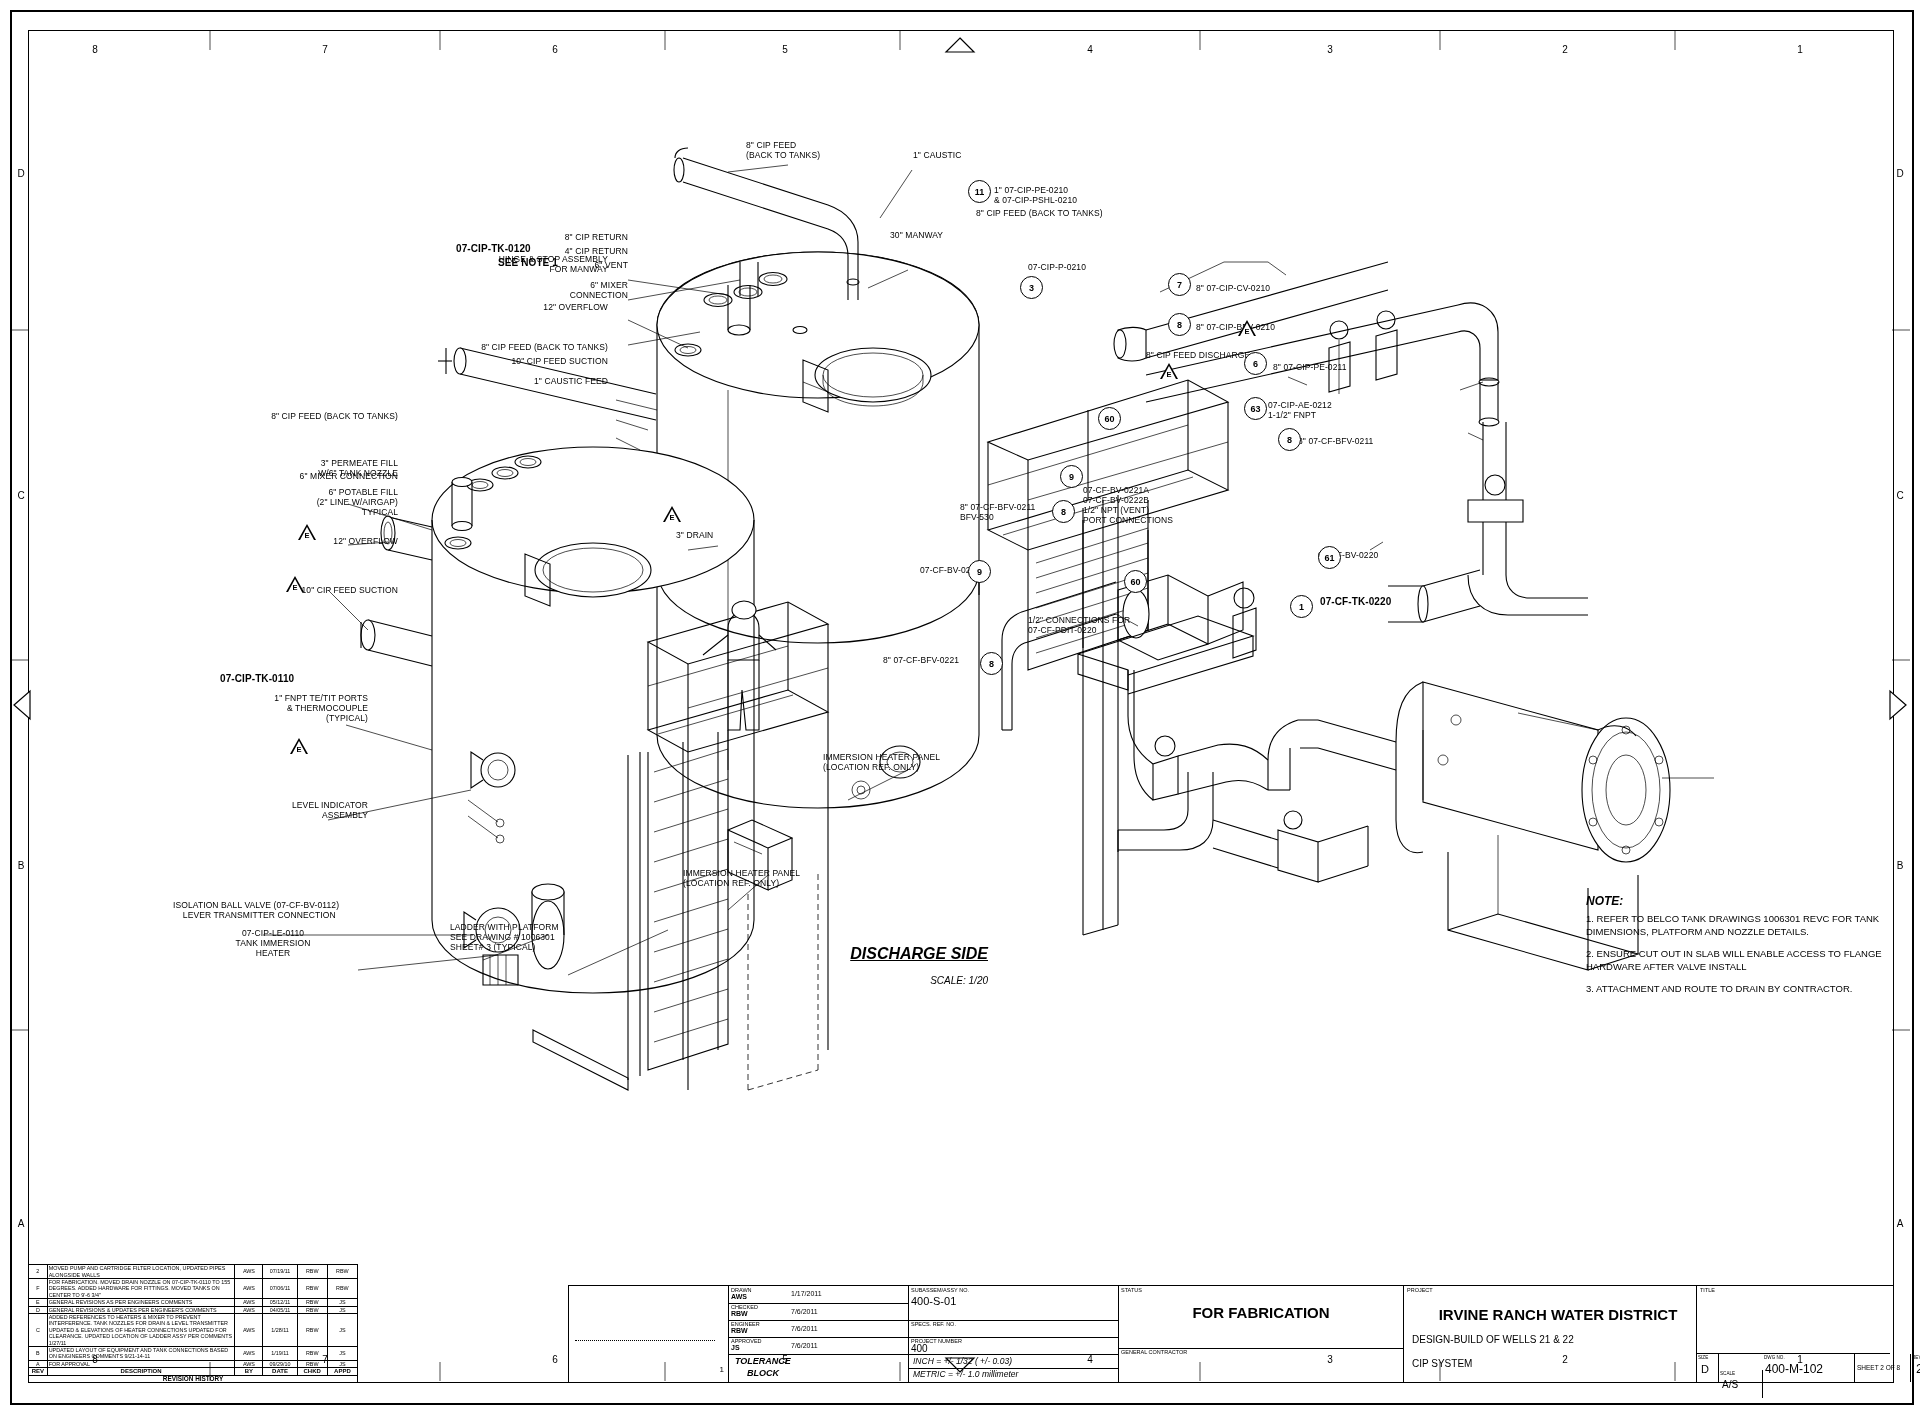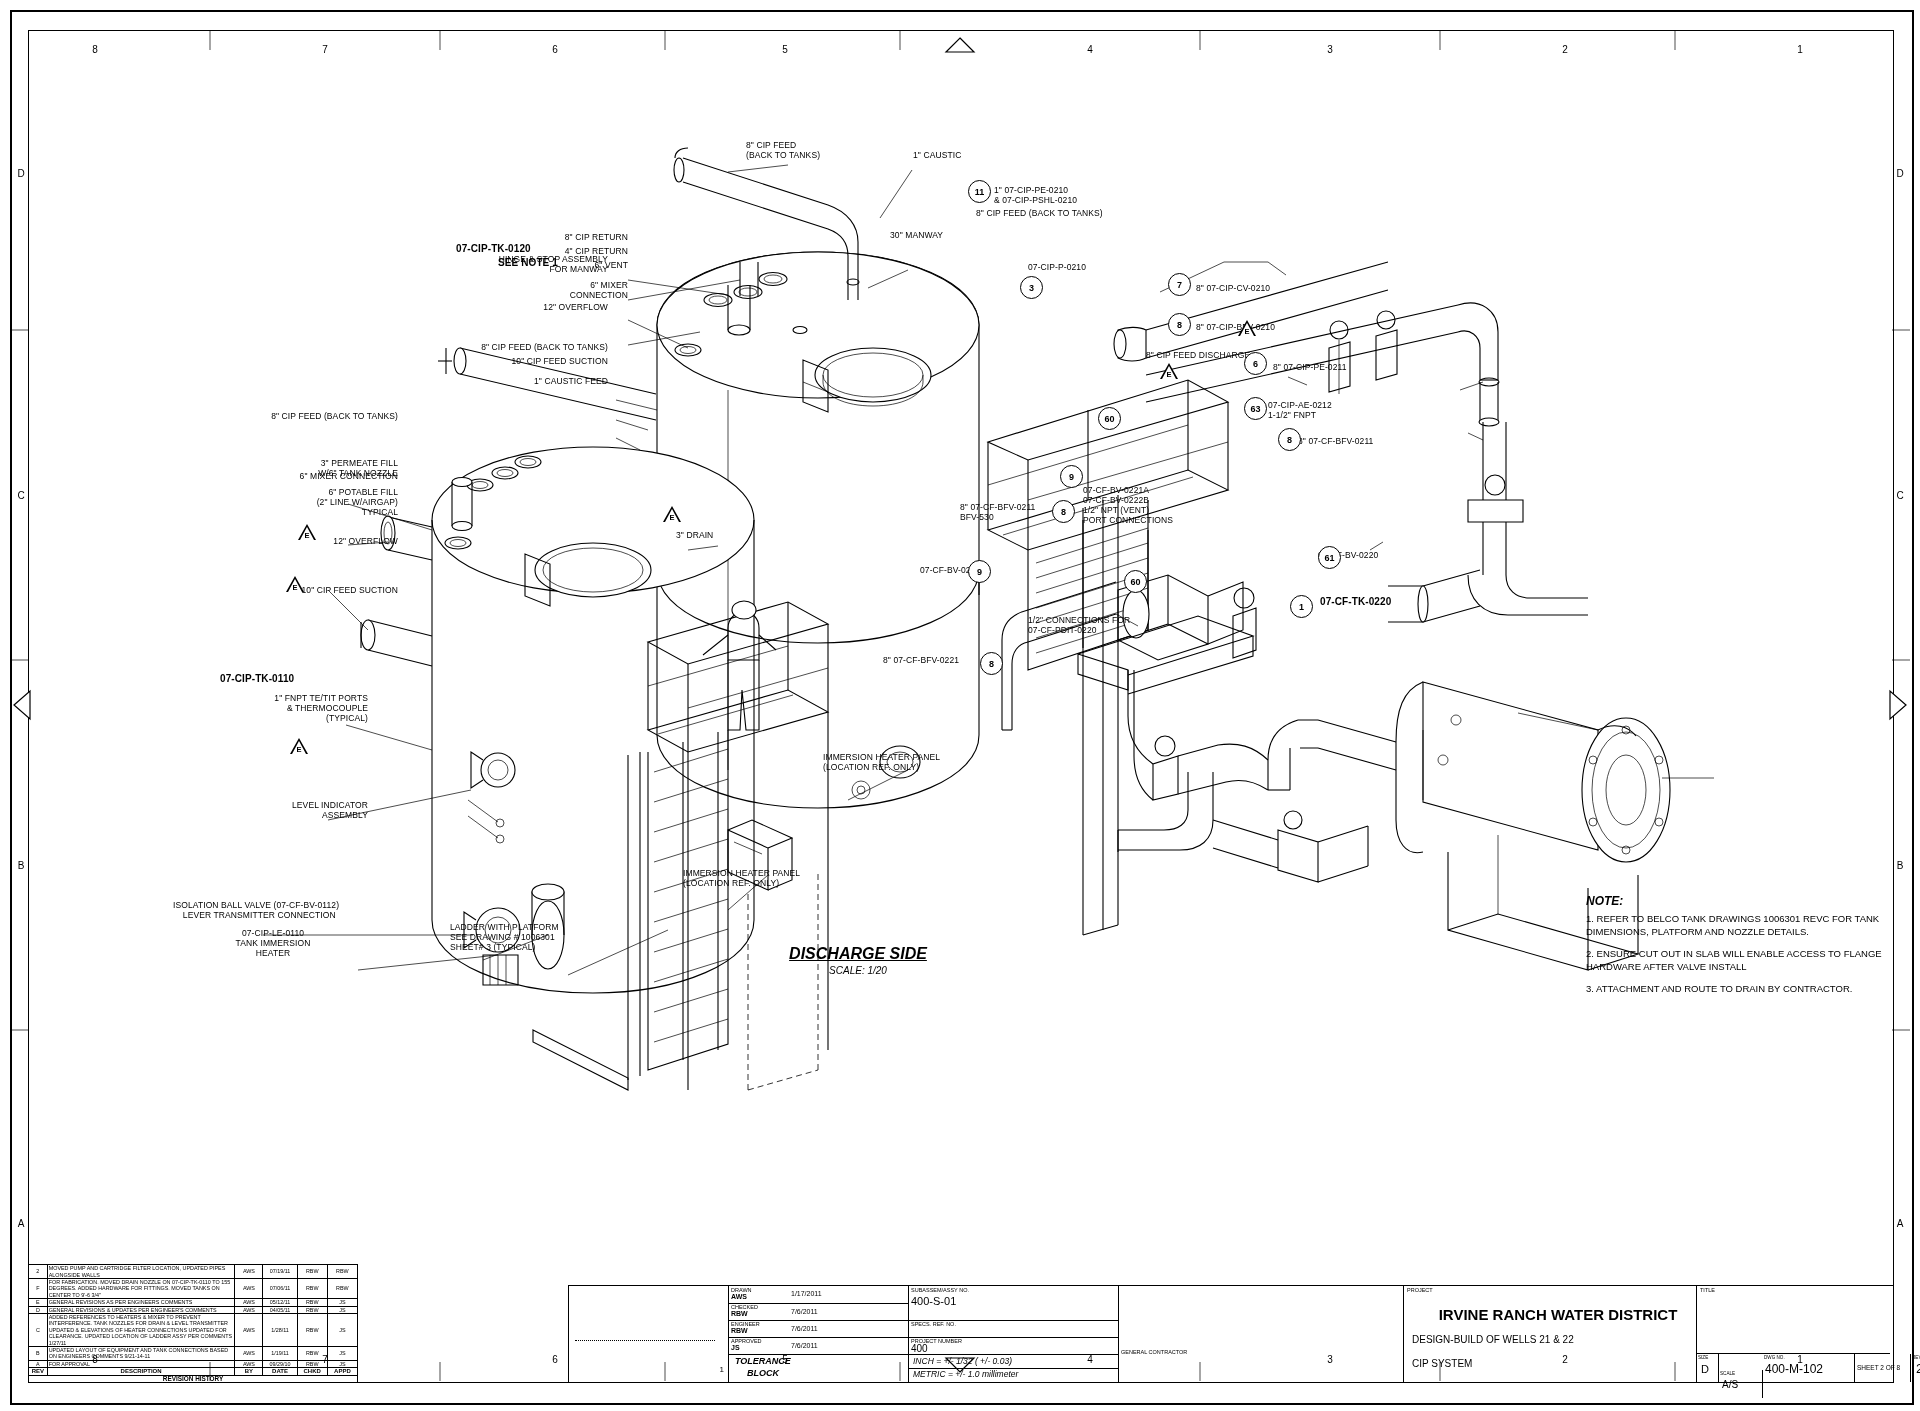--- a/index.html
+++ b/index.html
@@ -32,21 +32,21 @@
        width:18px;height:16px;}
   .tri span{position:relative;z-index:2;font-size:7.5px;font-weight:bold;line-height:9px;}
   .tri:before{content:"";position:absolute;left:0;top:0;width:0;height:0;
        border-left:9px solid transparent;border-right:9px solid transparent;border-bottom:16px solid #000;}
   .tri:after{content:"";position:absolute;left:1.6px;top:2.6px;width:0;height:0;
        border-left:7.4px solid transparent;border-right:7.4px solid transparent;border-bottom:13px solid #fff;}
 
   
   .cap{position:absolute;text-align:center;}
   .cap .t1{font-style:italic;font-weight:bold;font-size:16px;text-decoration:underline;}
-  .cap .t2{font-style:italic;font-size:10px;margin-top:2px;}
+  .cap .t2{font-style:italic;font-size:10px;margin-top:12px;}
 
   
   #noteblk{position:absolute;right:34px;top:895px;width:300px;font-size:9.5px;line-height:13px;}
   #noteblk .nh{font-weight:bold;font-style:italic;font-size:12px;margin-bottom:4px;}
   #noteblk p{margin:0 0 9px 0;}
 
   
   #revtbl{position:absolute;left:28px;bottom:28px;width:330px;border-collapse:collapse;font-size:5.4px;}
   #revtbl td,#revtbl th{border:0.7px solid #000;padding:0 1px;line-height:6.4px;vertical-align:middle;}
   #revtbl .c0{width:16px;text-align:center;}
@@ -494,21 +494,21 @@
     <div class="tri" style="left:635px;top:476px;">
         <span>E</span>
       </div>
     <div class="tri" style="left:1210px;top:290px;">
         <span>E</span>
       </div>
     <div class="tri" style="left:1132px;top:333px;">
         <span>E</span>
       </div>
 
-    <div class="cap" style="left:700px;top:915px;width:260px;">
+    <div class="cap" style="left:700px;top:915px;width:260px;text-align:right;">
       <div class="t1">DISCHARGE SIDE</div>
       <div class="t2">SCALE: 1/20</div>
     </div>
   </div>
 
   <div id="noteblk">
     <div class="nh">NOTE:</div>
     <p>1. REFER TO BELCO TANK DRAWINGS 1006301 REVC FOR TANK DIMENSIONS, PLATFORM AND NOZZLE DETAILS.</p>
     <p>2. ENSURE CUT OUT IN SLAB WILL ENABLE ACCESS TO FLANGE HARDWARE AFTER VALVE INSTALL</p>
     <p>3. ATTACHMENT AND ROUTE TO DRAIN BY CONTRACTOR.</p>
@@ -637,20 +637,24 @@
       </div>
       <div style="position:absolute;left:0;top:68px;width:100%;height:14px;border-bottom:0.7px solid #000;">
         <span class="dcell tolv" style="left:4px;top:2px;">INCH = +/- 1/32 ( +/- 0.03)</span>
       </div>
       <div style="position:absolute;left:0;top:82px;width:100%;height:14px;">
         <span class="dcell tolv" style="left:4px;top:1px;">METRIC = +/- 1.0 millimeter</span>
       </div>
     </div>
 
     <div class="cell tb-d">
+      <div style="position:absolute;left:0;top:0;width:100%;height:62px;border-bottom:1.2px solid #000;">
+        <span class="tag">STATUS</span>
+        <div style="position:absolute;left:0;top:18px;width:100%;text-align:center;font-size:15px;font-weight:bold;">FOR FABRICATION</div>
+      </div>
       <div style="position:absolute;left:0;top:62px;width:100%;height:34px;">
         <span class="tag">GENERAL CONTRACTOR</span>
         <div style="position:absolute;left:4px;top:14px;font-size:8px;"></div>
       </div>
     </div>
 
     <div class="cell tb-e" style="position:relative;">
 
       <div style="position:absolute;left:292px;top:0;bottom:0;border-left:1.2px solid #000;"></div>
 

